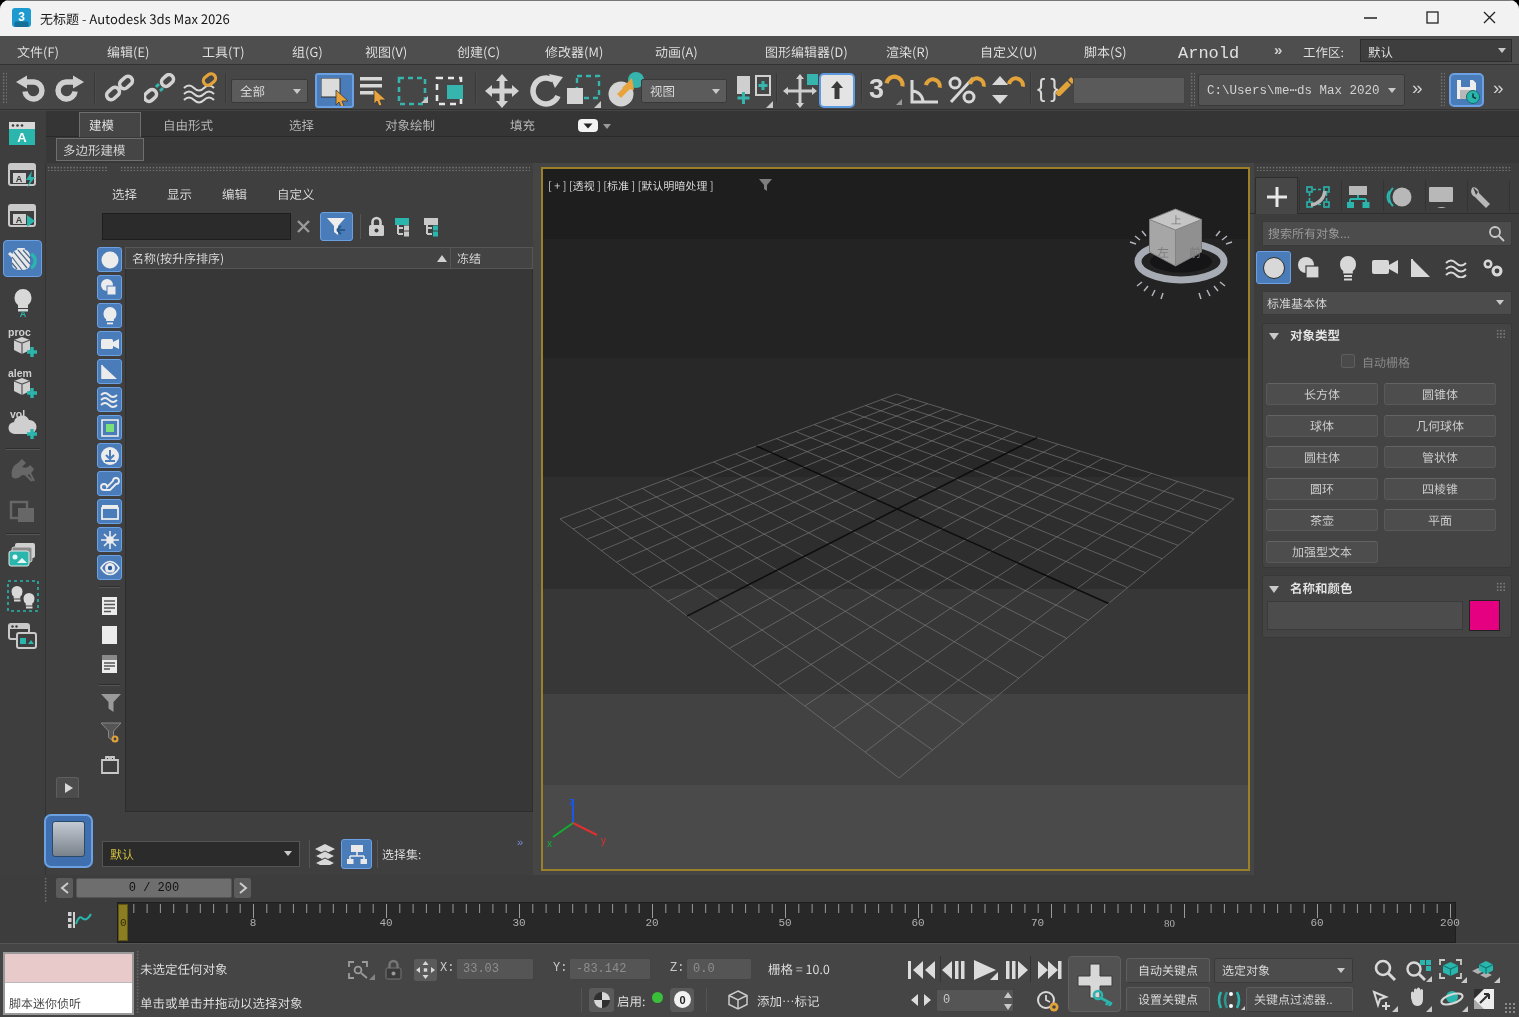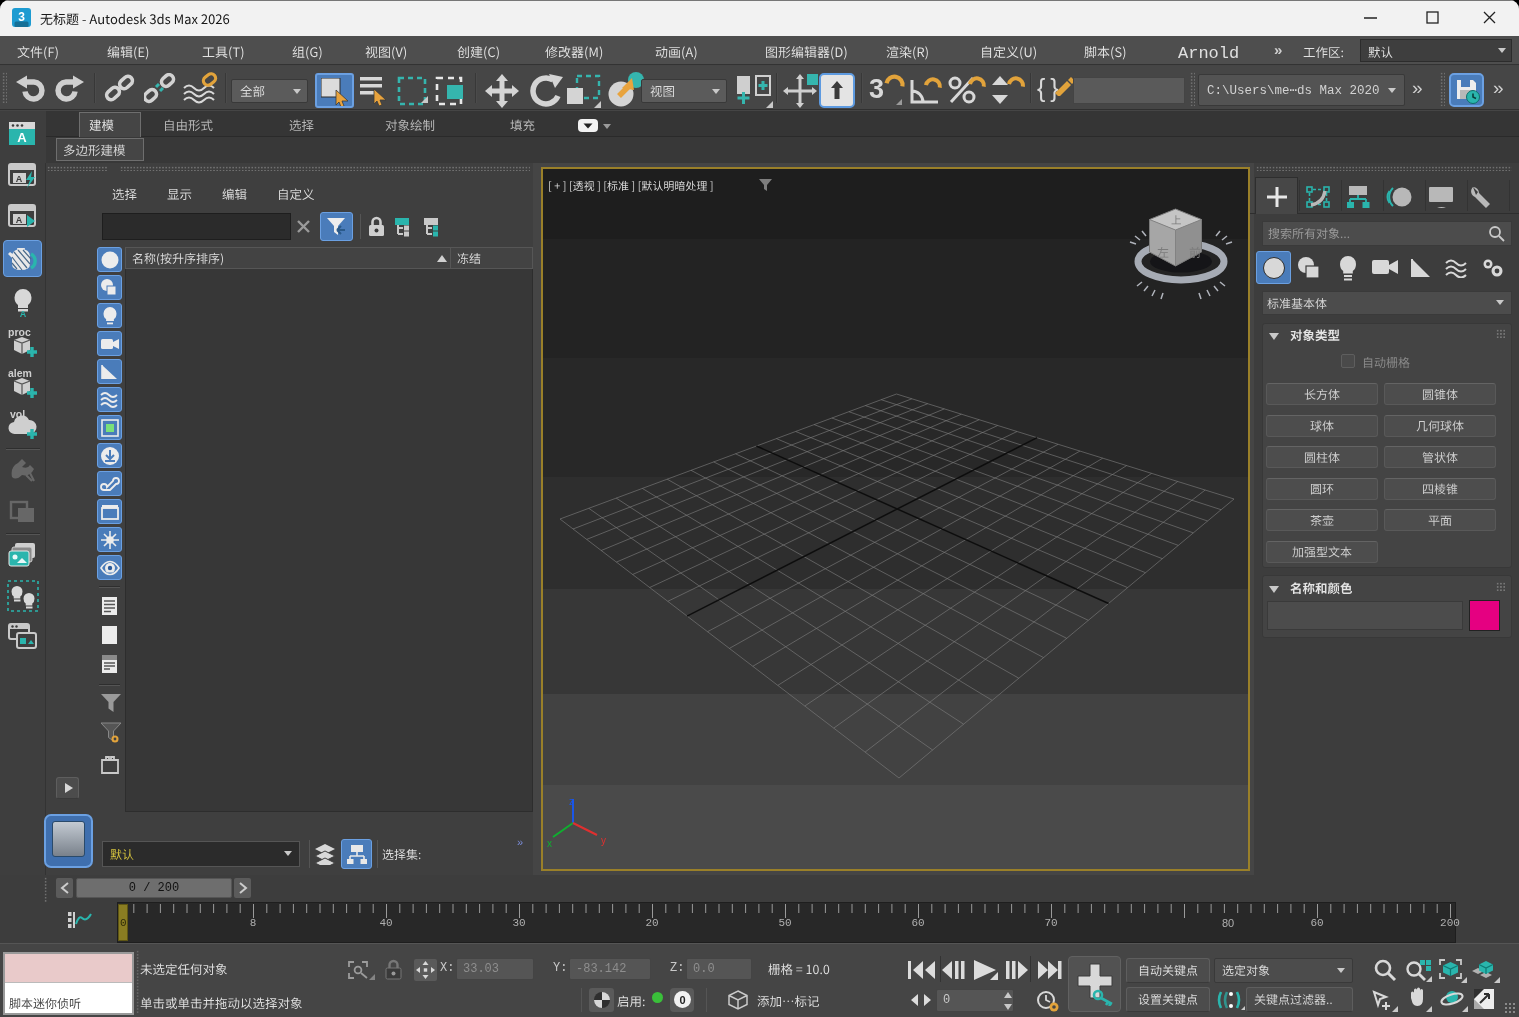--- a/index.html
+++ b/index.html
@@ -646,22 +646,22 @@
 <div class="b" style="left:117px;top:902px;width:1339px;height:41px;background:#282828;border:1px solid #1e1e1e"></div>
 <svg class="b" style="left:117px;top:903px" width="1338" height="39">
       <path d="M3.5 1 L3.5 15M16.8 1 L16.8 10M30.1 1 L30.1 10M43.4 1 L43.4 10M56.7 1 L56.7 10M70.0 1 L70.0 10M83.3 1 L83.3 10M96.6 1 L96.6 10M109.9 1 L109.9 10M123.2 1 L123.2 10M136.5 1 L136.5 15M149.8 1 L149.8 10M163.1 1 L163.1 10M176.4 1 L176.4 10M189.7 1 L189.7 10M203.0 1 L203.0 10M216.3 1 L216.3 10M229.6 1 L229.6 10M242.9 1 L242.9 10M256.2 1 L256.2 10M269.5 1 L269.5 15M282.8 1 L282.8 10M296.1 1 L296.1 10M309.4 1 L309.4 10M322.7 1 L322.7 10M336.0 1 L336.0 10M349.3 1 L349.3 10M362.6 1 L362.6 10M375.9 1 L375.9 10M389.2 1 L389.2 10M402.5 1 L402.5 15M415.8 1 L415.8 10M429.1 1 L429.1 10M442.4 1 L442.4 10M455.7 1 L455.7 10M469.0 1 L469.0 10M482.3 1 L482.3 10M495.6 1 L495.6 10M508.9 1 L508.9 10M522.2 1 L522.2 10M535.5 1 L535.5 15M548.8 1 L548.8 10M562.1 1 L562.1 10M575.4 1 L575.4 10M588.7 1 L588.7 10M602.0 1 L602.0 10M615.3 1 L615.3 10M628.6 1 L628.6 10M641.9 1 L641.9 10M655.2 1 L655.2 10M668.5 1 L668.5 15M681.8 1 L681.8 10M695.1 1 L695.1 10M708.4 1 L708.4 10M721.7 1 L721.7 10M735.0 1 L735.0 10M748.3 1 L748.3 10M761.6 1 L761.6 10M774.9 1 L774.9 10M788.2 1 L788.2 10M801.5 1 L801.5 15M814.8 1 L814.8 10M828.1 1 L828.1 10M841.4 1 L841.4 10M854.7 1 L854.7 10M868.0 1 L868.0 10M881.3 1 L881.3 10M894.6 1 L894.6 10M907.9 1 L907.9 10M921.2 1 L921.2 10M934.5 1 L934.5 15M947.8 1 L947.8 10M961.1 1 L961.1 10M974.4 1 L974.4 10M987.7 1 L987.7 10M1001.0 1 L1001.0 10M1014.3 1 L1014.3 10M1027.6 1 L1027.6 10M1040.9 1 L1040.9 10M1054.2 1 L1054.2 10M1067.5 1 L1067.5 15M1080.8 1 L1080.8 10M1094.1 1 L1094.1 10M1107.4 1 L1107.4 10M1120.7 1 L1120.7 10M1134.0 1 L1134.0 10M1147.3 1 L1147.3 10M1160.6 1 L1160.6 10M1173.9 1 L1173.9 10M1187.2 1 L1187.2 10M1200.5 1 L1200.5 15M1213.8 1 L1213.8 10M1227.1 1 L1227.1 10M1240.4 1 L1240.4 10M1253.7 1 L1253.7 10M1267.0 1 L1267.0 10M1280.3 1 L1280.3 10M1293.6 1 L1293.6 10M1306.9 1 L1306.9 10M1320.2 1 L1320.2 10M1333.5 1 L1333.5 15" stroke="#9a9a9a" stroke-width="1"></path>
     </svg>
     <div class="b" style="left:233px;top:917px;width:40px;text-align:center;font-family:'Liberation Mono',monospace;font-size:11px;color:#b0b0b0">8</div>
     <div class="b" style="left:366px;top:917px;width:40px;text-align:center;font-family:'Liberation Mono',monospace;font-size:11px;color:#b0b0b0">40</div>
     <div class="b" style="left:499px;top:917px;width:40px;text-align:center;font-family:'Liberation Mono',monospace;font-size:11px;color:#b0b0b0">30</div>
     <div class="b" style="left:632px;top:917px;width:40px;text-align:center;font-family:'Liberation Mono',monospace;font-size:11px;color:#b0b0b0">20</div>
     <div class="b" style="left:765px;top:917px;width:40px;text-align:center;font-family:'Liberation Mono',monospace;font-size:11px;color:#b0b0b0">50</div>
     <div class="b" style="left:898px;top:917px;width:40px;text-align:center;font-family:'Liberation Mono',monospace;font-size:11px;color:#b0b0b0">60</div>
-    <div class="b" style="left:1031px;top:917px;width:40px;text-align:center;font-family:'Liberation Mono',monospace;font-size:11px;color:#b0b0b0">70</div>
-    <div class="b" style="left:1208px;top:917px;width:40px;text-align:center;font-family:Liberation Sans, sans-serif;font-size:11px;color:#b0b0b0">80</div>
+    <div class="b" style="left:1031px;top:917px;width:40px;font-family:'Liberation Mono',monospace;font-size:11px;color:#b0b0b0">70</div>
+    <div class="b" style="left:1164px;top:917px;width:40px;text-align:left;font-family:Liberation Serif, serif;font-size:11px;color:#b0b0b0">80</div>
     <div class="b" style="left:1297px;top:917px;width:40px;text-align:center;font-family:'Liberation Mono',monospace;font-size:11px;color:#b0b0b0">60</div>
     <div class="b" style="left:1430px;top:917px;width:40px;text-align:center;font-family:'Liberation Mono',monospace;font-size:11px;color:#b0b0b0">200</div>
 <div class="b" style="left:118px;top:904px;width:10px;height:37px;background:#8a7d22;border:1px solid #5f5614"></div>
 <div class="b" style="left:120px;top:917px;font-family:'Liberation Mono',monospace;font-size:11px;color:#2f2b08">0</div>
 
 <div class="b" style="left:0;top:943px;width:1519px;height:74px;background:#454545;border-top:1px solid #555"></div>
 
 <div class="b" style="left:3px;top:952px;width:131px;height:63px;background:#fff;border:2px solid #9a9a9a"></div>
 <div class="b" style="left:5px;top:954px;width:127px;height:29px;background:#e9caca;border-bottom:1px solid #bbb"></div>
 <div class="b dots" style="left:136px;top:950px;width:4px;height:64px;opacity:.6"></div>

